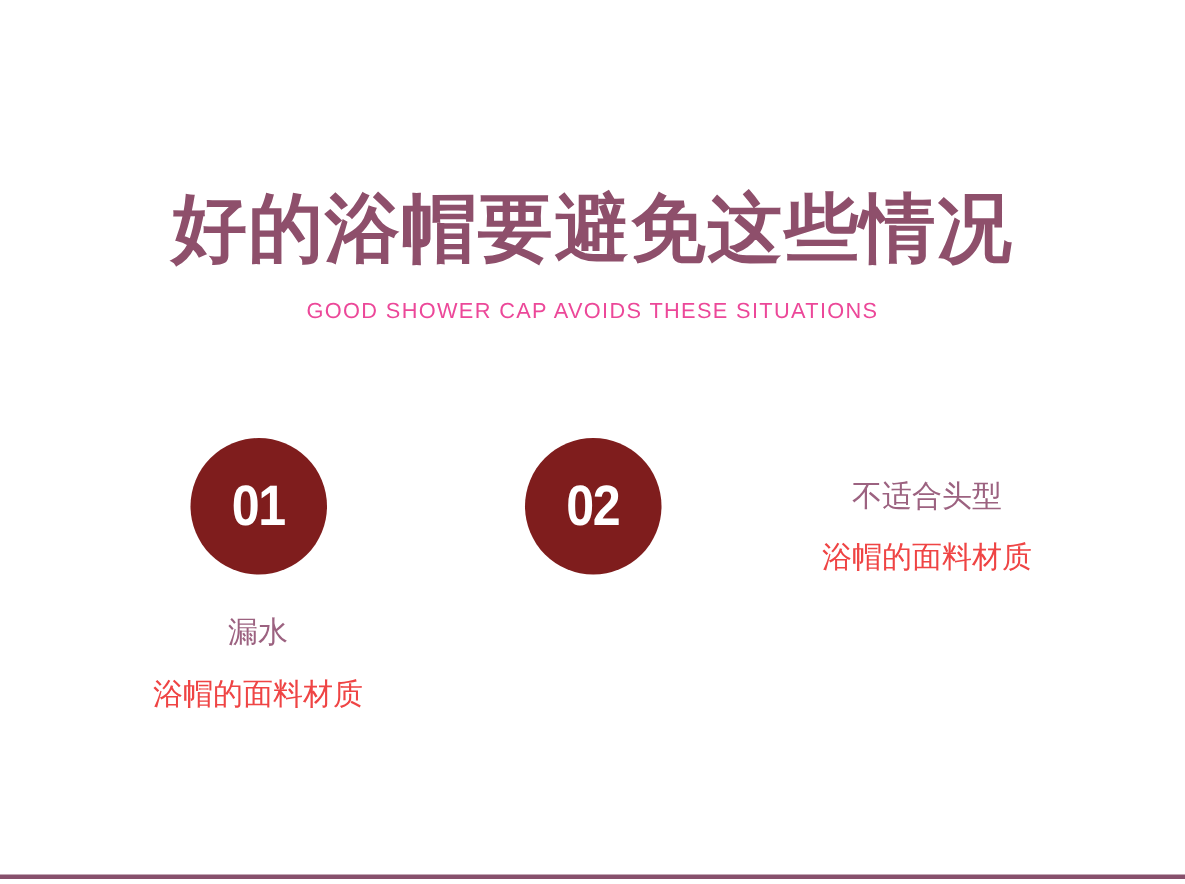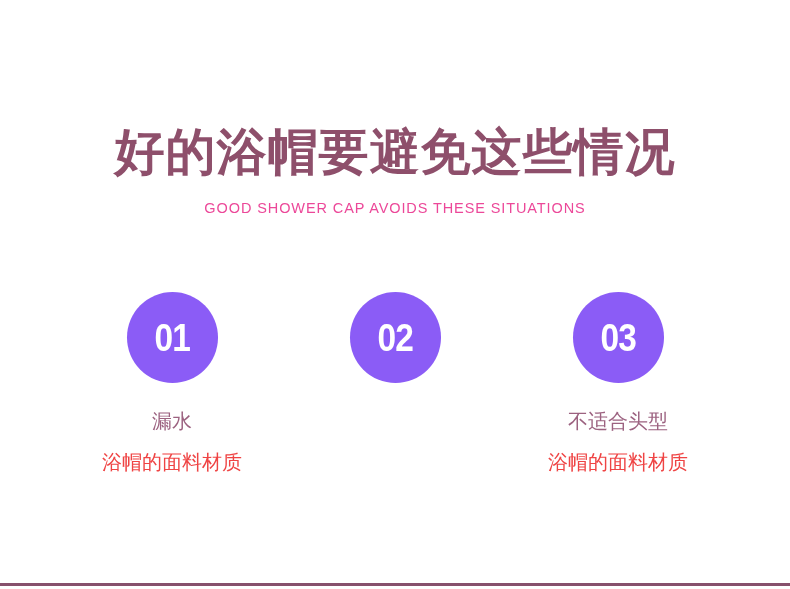--- a/index.html
+++ b/index.html
@@ -68,21 +68,21 @@
     display: flex;
     flex-direction: column;
     align-items: center;
     text-align: center;
   }
 
   .badge {
     width: 91px;
     height: 91px;
     border-radius: 50%;
-    background: #8b5cf6;
+    background: #7f1d1d;
     display: flex;
     align-items: center;
     justify-content: center;
     box-sizing: border-box;
   }
 
   .badge-number {
     color: #ffffff;
     font-size: 38px;
     line-height: 38px;
@@ -144,23 +144,20 @@
       <p class="item-desc">浴帽的面料材质</p>
     </div>
 
     <div class="item">
       <div class="badge">
         <span class="badge-number">02</span>
       </div>
     </div>
 
     <div class="item">
-      <div class="badge">
-        <span class="badge-number">03</span>
-      </div>
       <h2 class="item-title">不适合头型</h2>
       <p class="item-desc">浴帽的面料材质</p>
     </div>
 
   </div>
 
   <div class="bottom-rule"></div>
 
 </div>
 

